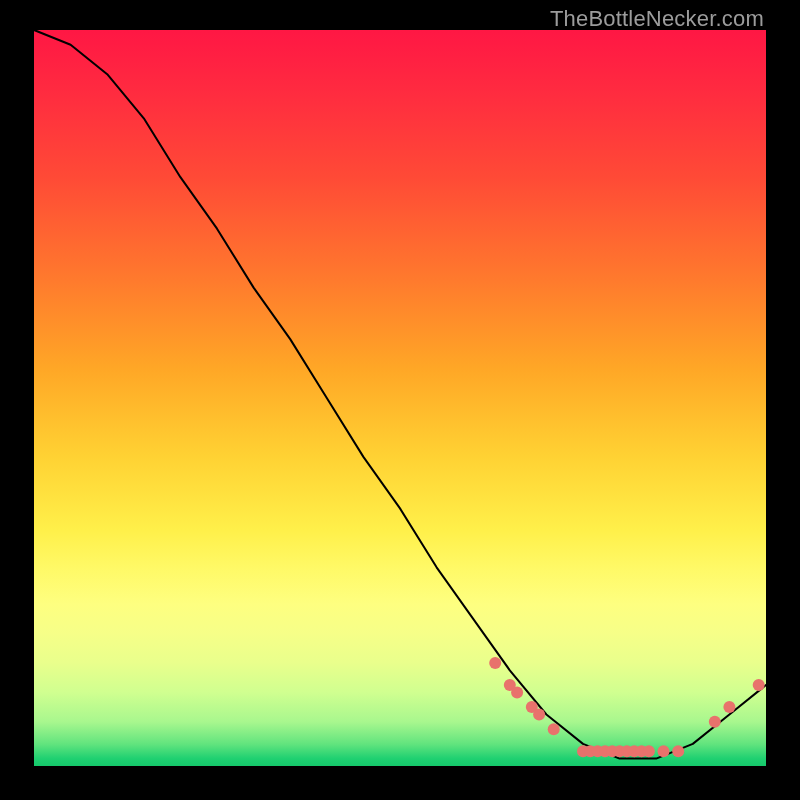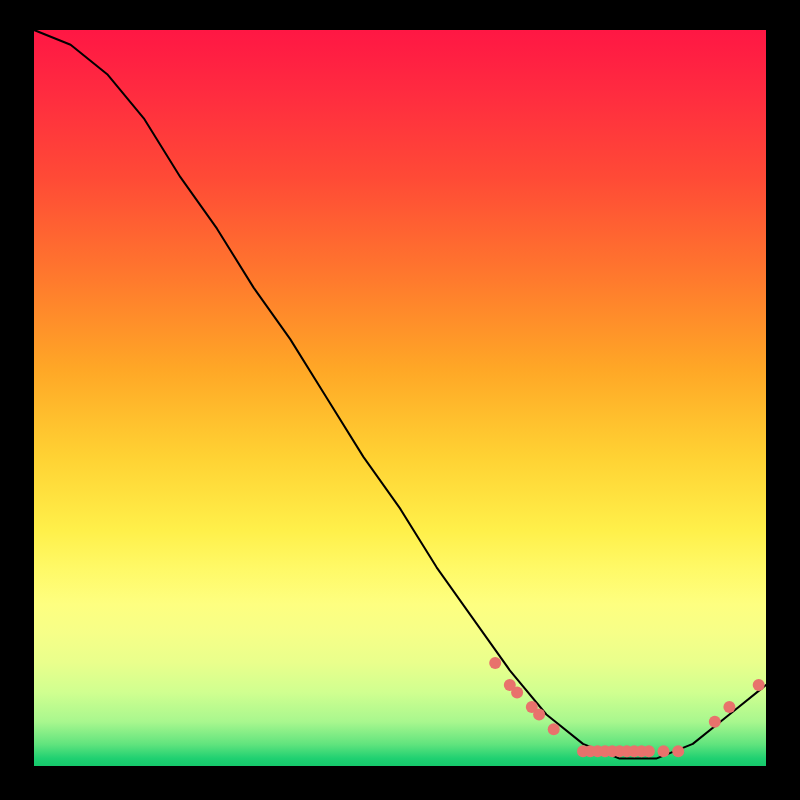--- a/index.html
+++ b/index.html
@@ -59,20 +59,21 @@
     width: 100%;
     height: 100%;
     overflow: visible;
   }
 </style>
 </head>
 <body>
 
 <div class="frame">
 
+  <div class="watermark">TheBottleNecker.com</div>
 
   <div class="plot-area">
     <svg class="curve" viewBox="0 0 732 736" preserveAspectRatio="none">
       <g>
         <path id="curve-path" fill="none" stroke="#000000" stroke-width="2" stroke-linejoin="round" stroke-linecap="round" d="M0.0 0.0 L36.6 14.7 L73.2 44.2 L109.8 88.3 L146.4 147.2 L183.0 198.7 L219.6 257.6 L256.2 309.1 L292.8 368.0 L329.4 426.9 L366.0 478.4 L402.6 537.3 L439.2 588.8 L475.8 640.3 L512.4 684.5 L549.0 713.9 L585.6 728.6 L622.2 728.6 L658.8 713.9 L695.4 684.5 L732.0 655.0"></path>
         <g id="marker-group">
             <circle cx="461.2" cy="633.0" r="6" fill="#e8726c"></circle>
             <circle cx="475.8" cy="655.0" r="6" fill="#e8726c"></circle>
             <circle cx="483.1" cy="662.4" r="6" fill="#e8726c"></circle>
             <circle cx="497.8" cy="677.1" r="6" fill="#e8726c"></circle>

